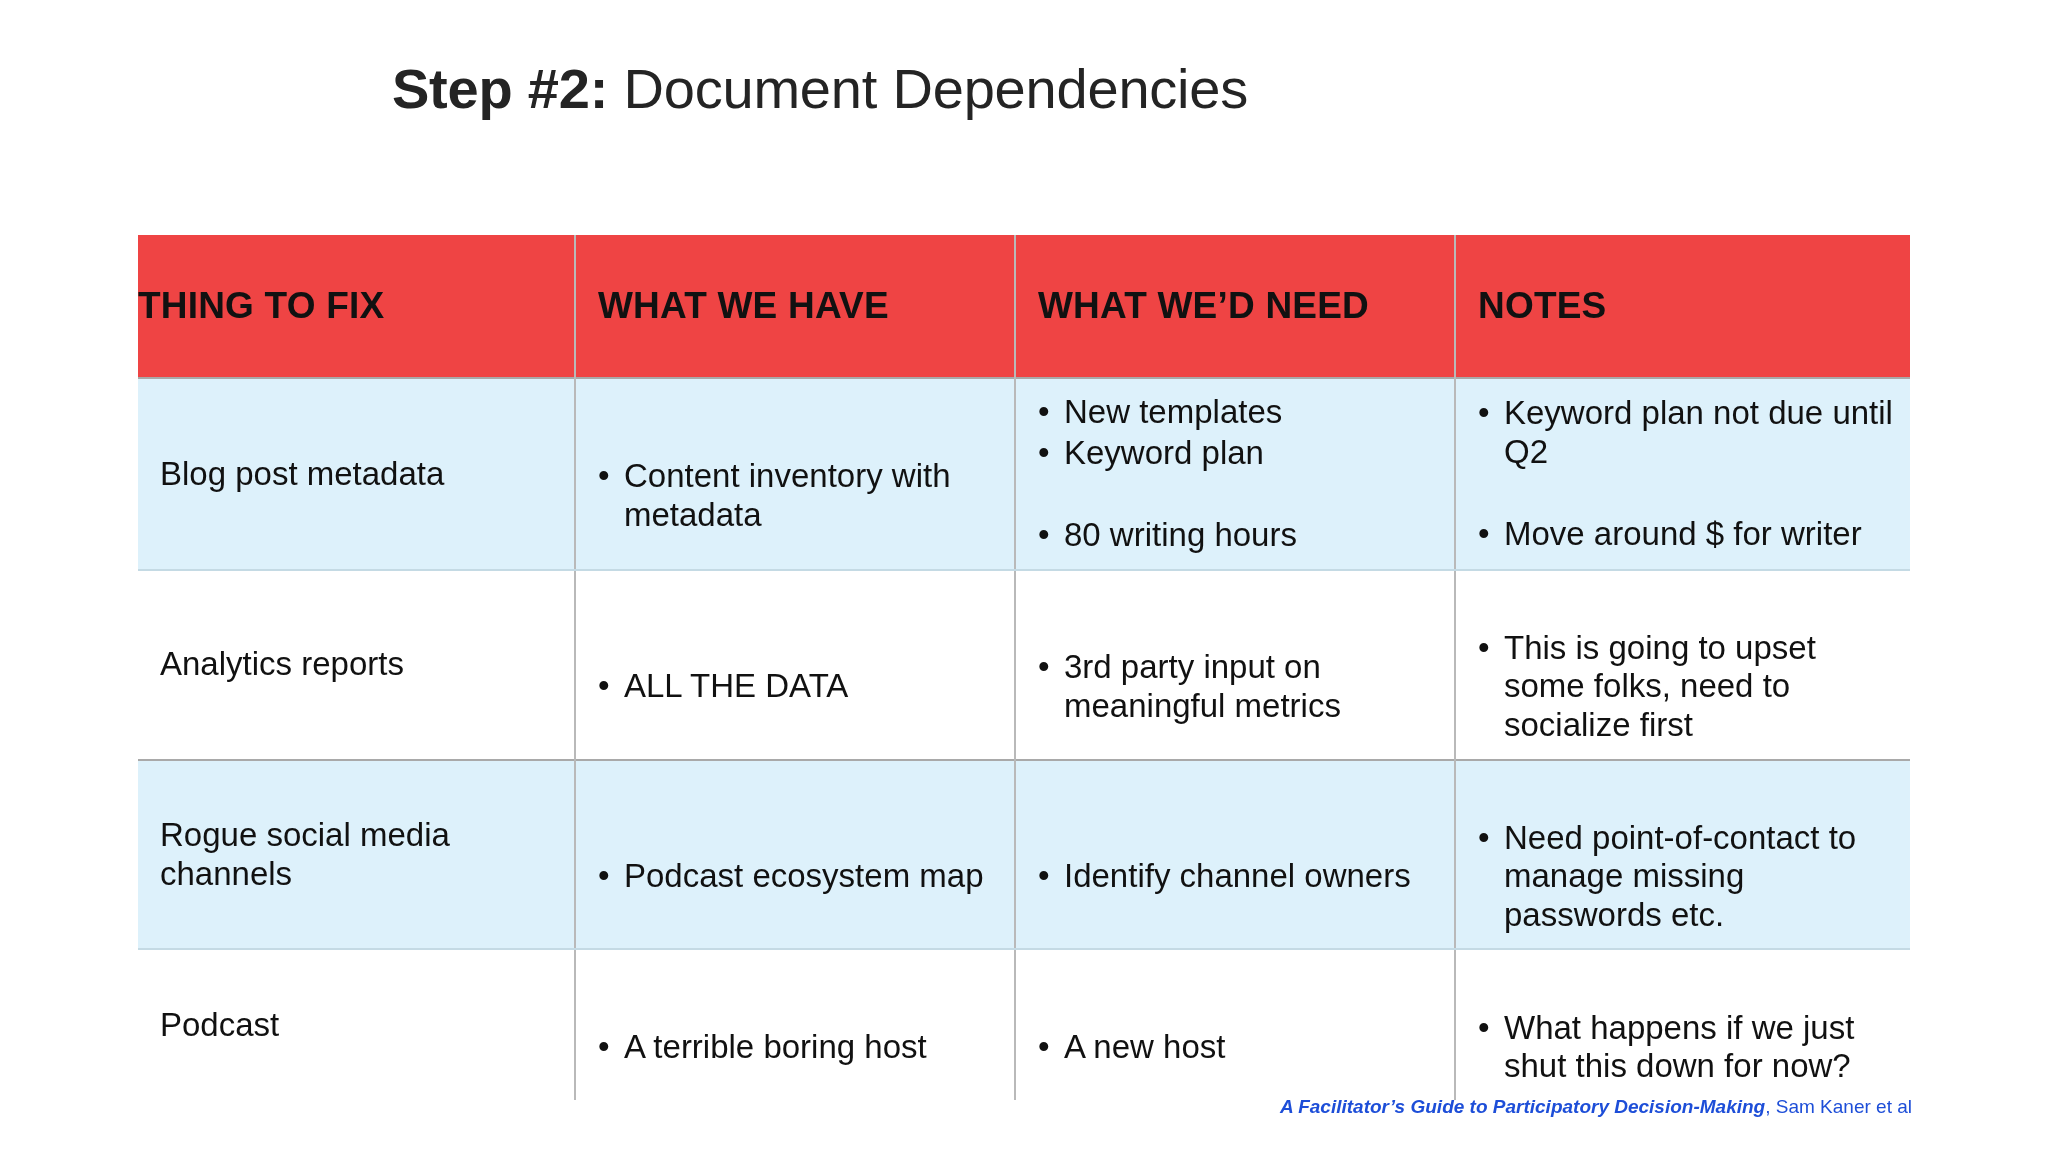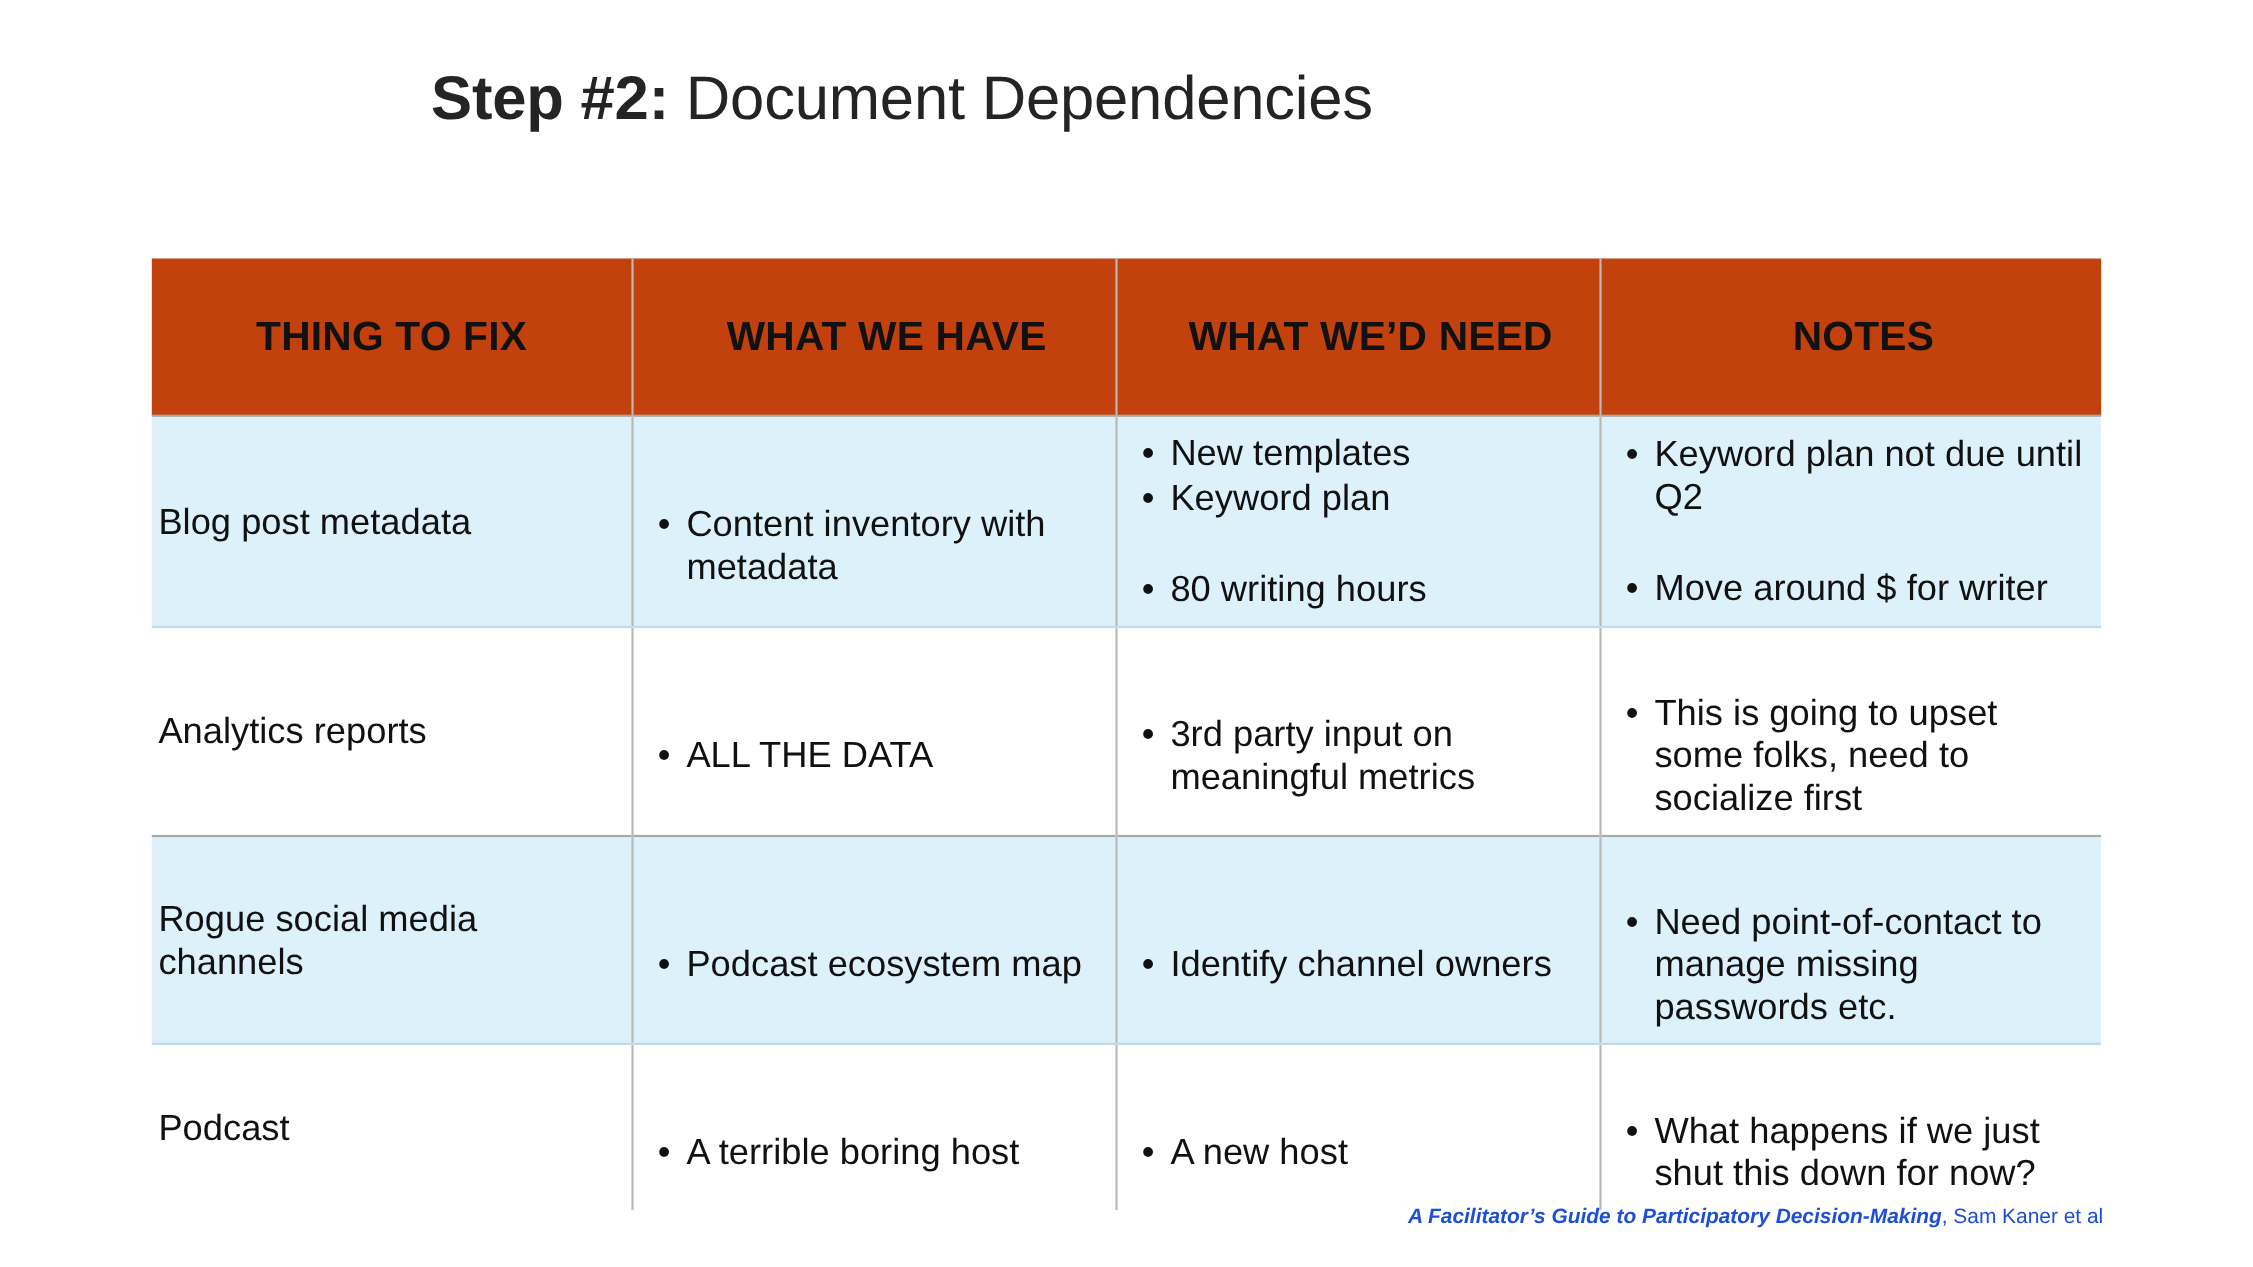--- a/index.html
+++ b/index.html
@@ -56,23 +56,23 @@
     padding: 0;
     border: 0;
   }
 
   
   thead th {
     height: 142px;
     font-size: 37px;
     font-weight: 700;
     letter-spacing: 0.2px;
-    text-align: center;
+    text-align: left;
     color: #111111;
-    background: #c2410c;
+    background: #ef4444;
     padding-left: 0;
   }
   thead th .hd {
     display: block;
     padding-left: 0;
   }
   thead th.col-2 .hd,
   thead th.col-3 .hd,
   thead th.col-4 .hd {
     padding-left: 22px;
@@ -101,21 +101,21 @@
     height: 150px;
     font-size: 33px;
     line-height: 1.17;
     color: #111111;
   }
 
   .cell-pad {
     padding: 14px 14px 14px 22px;
   }
   .col-1 .cell-pad {
-    padding-left: 6px;
+    padding-left: 22px;
     padding-right: 10px;
   }
 
   .row-label {
     font-size: 33px;
     line-height: 1.17;
   }
 
   ul.bullets {
     list-style: none;

